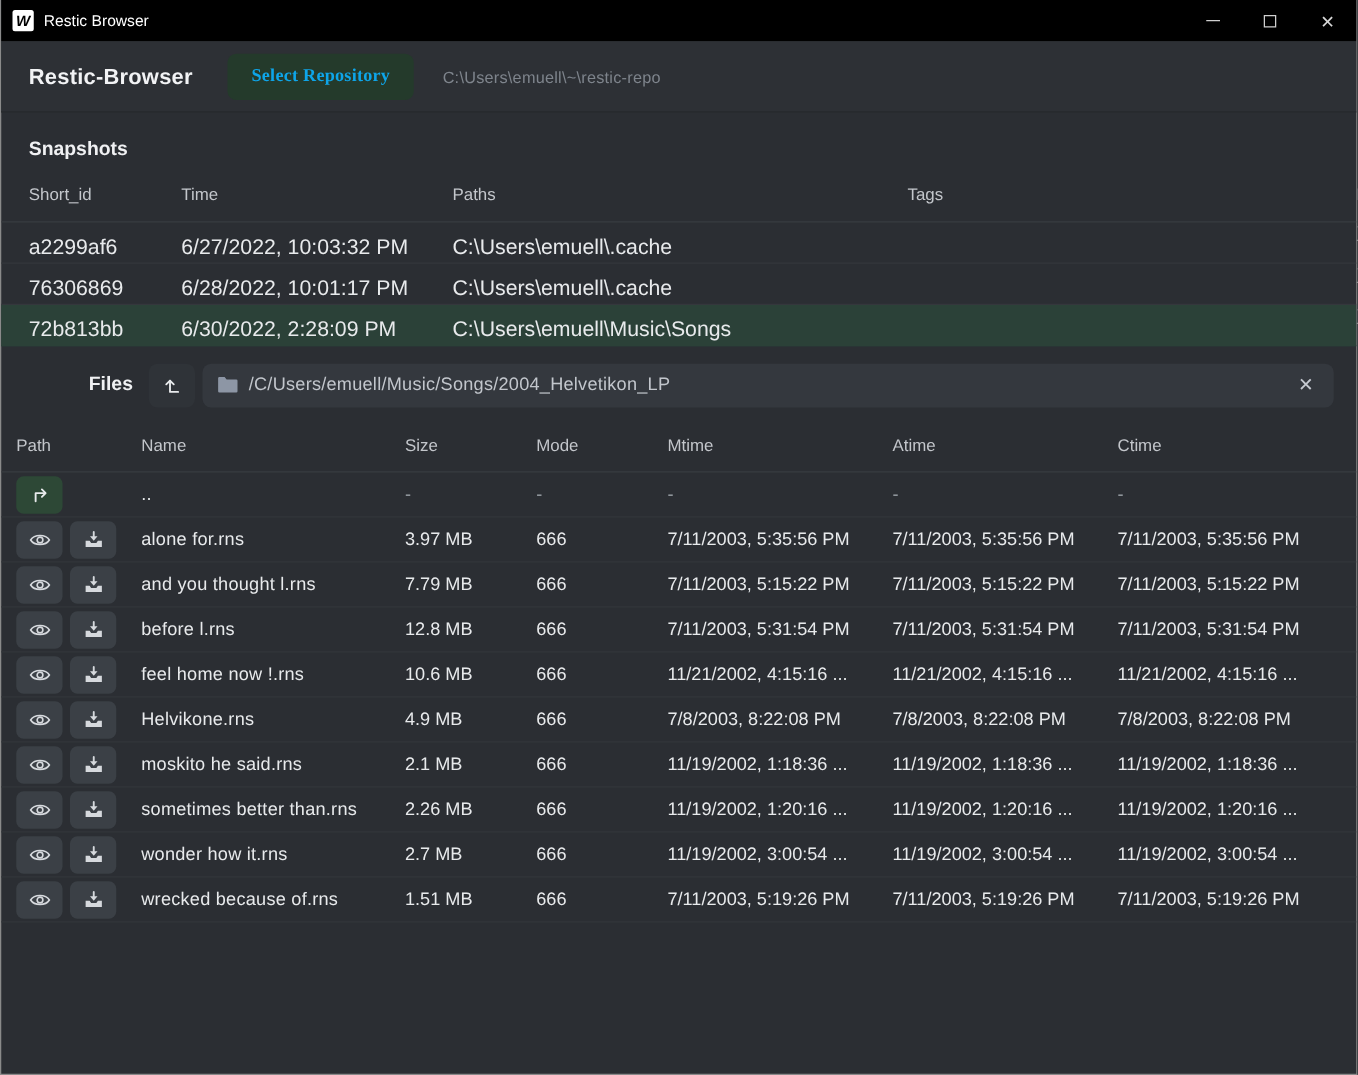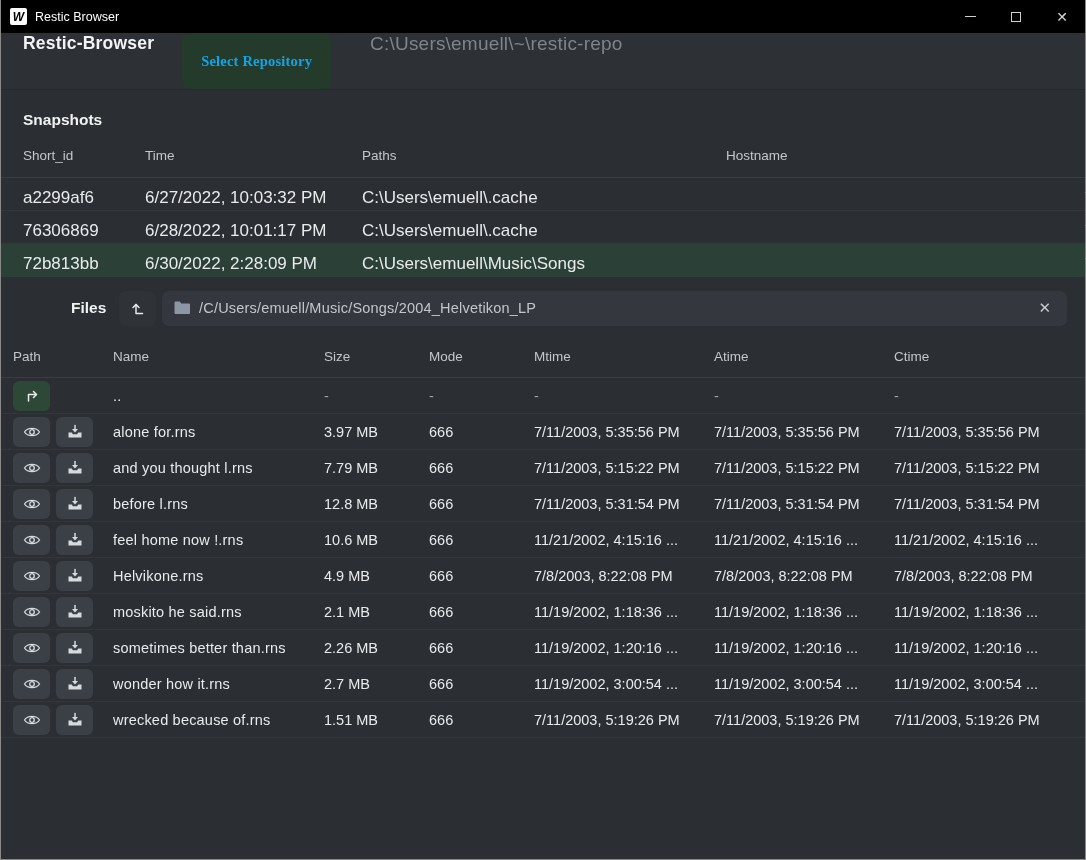--- a/index.html
+++ b/index.html
@@ -35,34 +35,34 @@
   .win-btn {
     width: 46px; height: 33px; display: flex; align-items: center; justify-content: center;
     color: #d8d8d8; font-size: 13px; cursor: default;
   }
   .win-btn .min-glyph { display:block; width: 11px; height: 1px; background: #cfcfcf; }
   .win-btn .max-glyph { display:block; width: 10px; height: 10px; border: 1px solid #cfcfcf; background: transparent; }
   .win-btn .close-glyph { font-size: 14px; color: #d8d8d8; line-height: 1; }
 
   
   .toolbar {
-    height: 57px; display: flex; 
+    height: 57px; display: flex; align-items: center;
     padding: 0 22px; background: #2d3035;
     border-bottom: 1px solid #26282c;
     flex: 0 0 auto;
   }
   .app-title { font-size: 17.5px; font-weight: bold; color: #f2f3f5; letter-spacing: 0.2px; }
   .select-repo-btn {
     margin-left: 28px;
     background: #243a2b; color: #0ea5e9;
     border: none; border-radius: 7px;
     font-family: Liberation Serif, serif; font-size: 14.5px; font-weight: bold;
     padding: 10px 19px; cursor: pointer; letter-spacing: 0.2px;
   }
-  .repo-path { margin-left: 39px; font-size: 19px; color: #7e848c; letter-spacing: 0.2px; }
+  .repo-path { margin-left: 23px; font-size: 13px; color: #7e848c; letter-spacing: 0.2px; }
 
   
   .snapshots-heading {
     padding: 21px 22px 0 22px;
     font-size: 15.5px; font-weight: bold; color: #f0f1f3;
     height: 43px; flex: 0 0 auto;
   }
   .snap-grid { display: grid; grid-template-columns: 94px 189px 336px 331px 1fr; align-items: center; padding: 0 22px; gap: 28px; }
   .snap-header { height: 45px; border-bottom: 1px solid #393c41; font-size: 13.5px; color: #c3c6cb; flex: 0 0 auto; }
   .snap-row { height: 33px; border-bottom: 1px solid #34373c; font-size: 17px; color: #e8eaec; }
@@ -129,20 +129,21 @@
     <button class="select-repo-btn">Select Repository</button>
     <div class="repo-path">C:\Users\emuell\~\restic-repo</div>
   </div>
 
   <div class="snapshots-heading">Snapshots</div>
 
   <div class="snap-grid snap-header">
     <div>Short_id</div>
     <div>Time</div>
     <div>Paths</div>
+    <div>Tags</div>
     <div>Hostname</div>
   </div>
 
   <div>
       <div class="snap-grid snap-row">
       <div>a2299af6</div>
       <div>6/27/2022, 10:03:32 PM</div>
       <div>C:\Users\emuell\.cache</div>
       <div></div>
       <div>X1-EDU</div>

